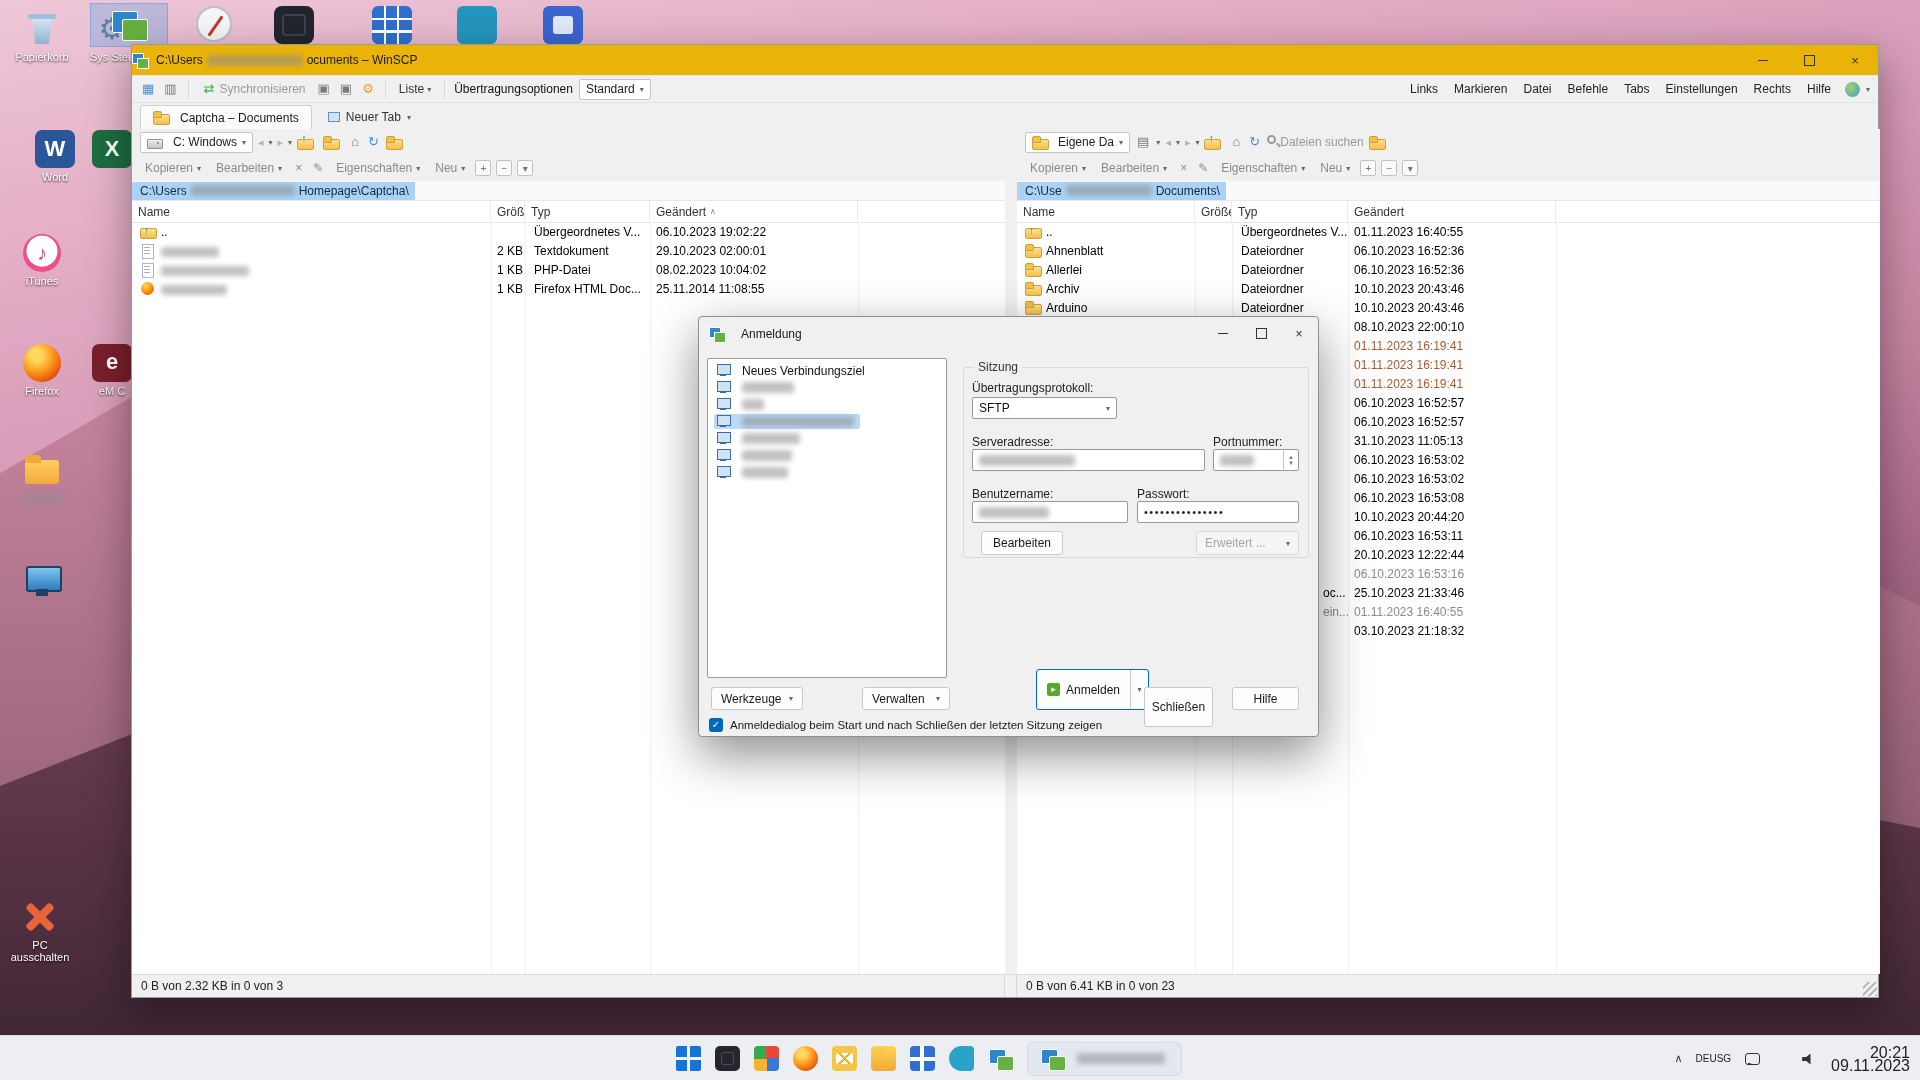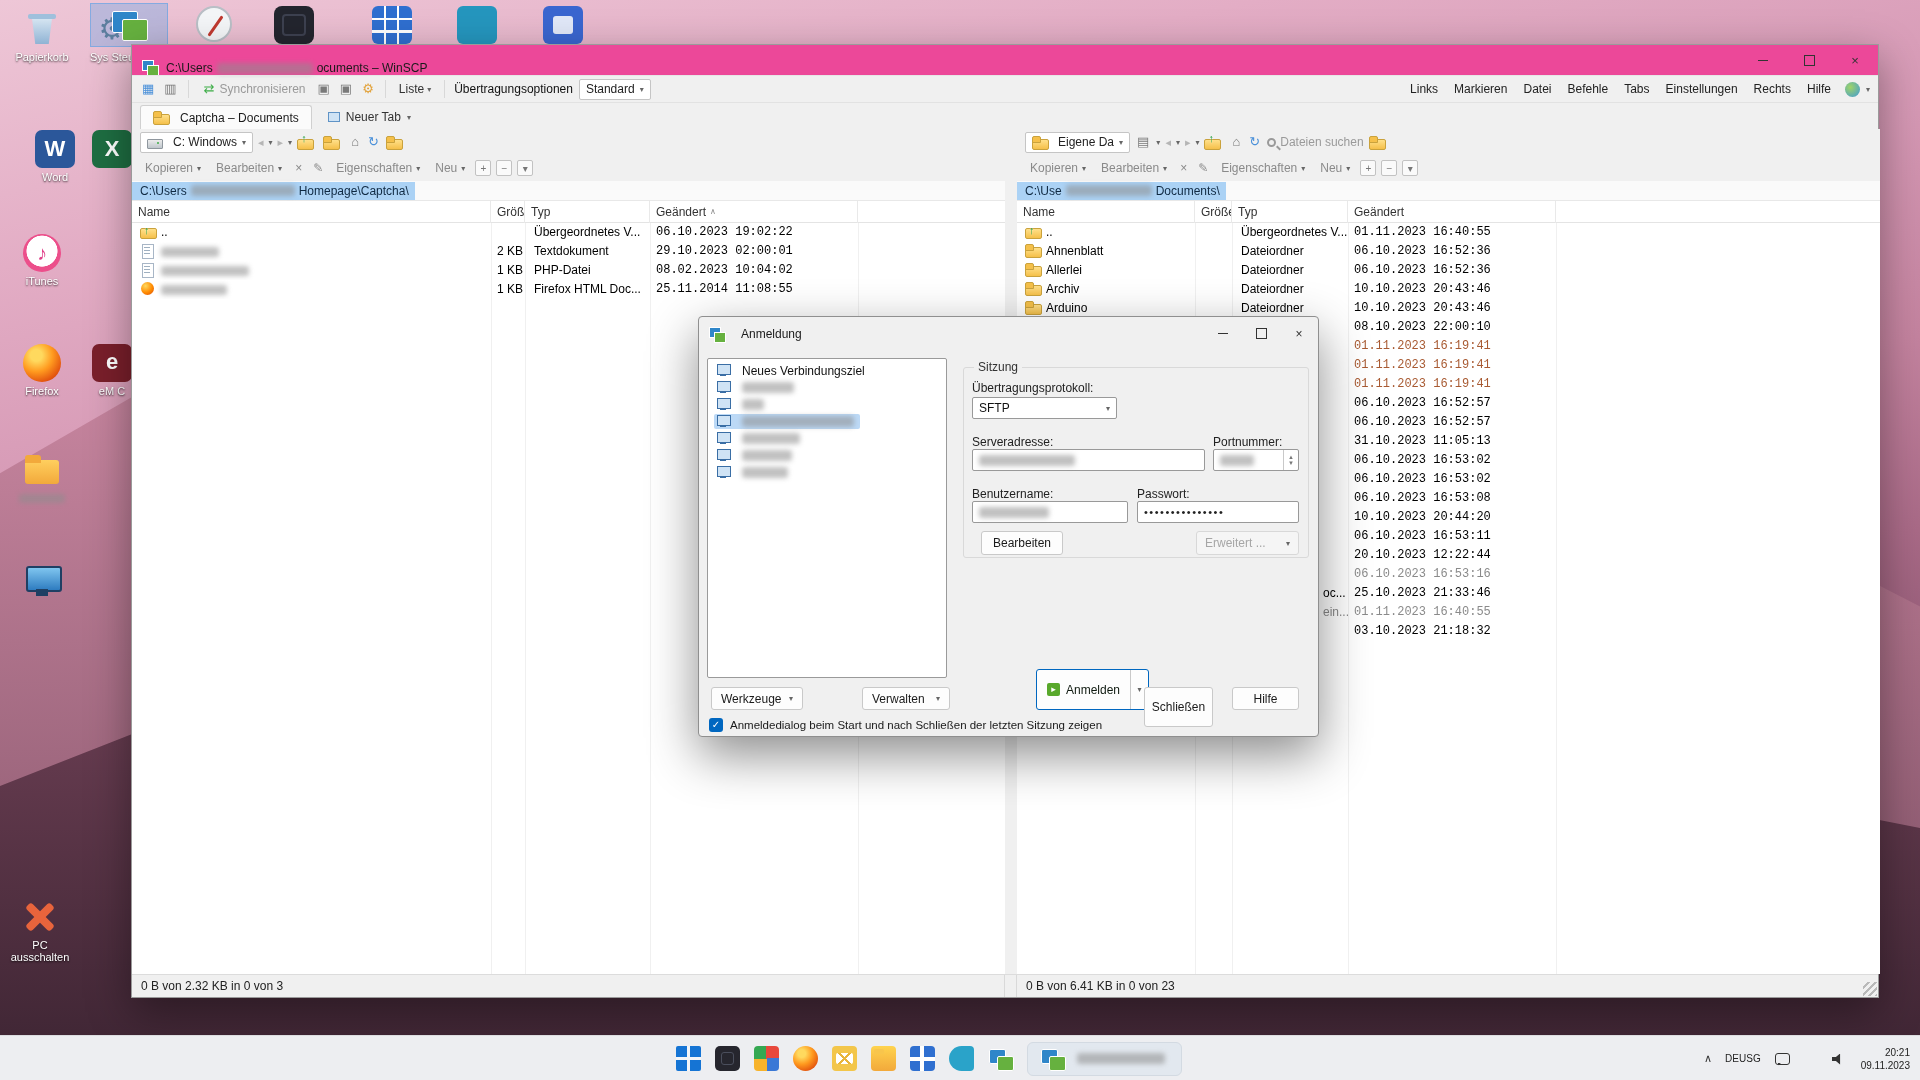--- a/index.html
+++ b/index.html
@@ -48,21 +48,21 @@
   .dk-dark-app-icon{background:#23252e;border-radius:8px;}
   .dk-dark-app-icon::before{content:"";position:absolute;left:8px;top:8px;right:8px;bottom:8px;border:2px solid #3d4150;border-radius:4px;}
   .dk-grid-app-icon{background:#2f6fd0;border-radius:6px;background-image:linear-gradient(90deg,transparent 30%,#fff 30% 36%,transparent 36% 62%,#fff 62% 68%,transparent 68%),linear-gradient(0deg,transparent 30%,#fff 30% 36%,transparent 36% 62%,#fff 62% 68%,transparent 68%);}
   .dk-teal-app-icon{background:#2596be;border-radius:6px;}
   .dk-blue-app-icon{background:#3a66d0;border-radius:6px;}
   .dk-blue-app-icon::before{content:"";position:absolute;left:10px;top:10px;width:20px;height:18px;background:rgba(255,255,255,.85);border-radius:3px;}
 
   
   #winscp{position:absolute;left:131px;top:44px;width:1748px;height:954px;background:#f0f0f0;z-index:5;
     border:1px solid #9a9a9a;box-shadow:0 14px 40px rgba(0,0,0,.38);}
-  .w-titlebar{position:absolute;left:0;top:0;right:0;height:30px;display:flex;align-items:flex-end;padding-left:10px;background:#ec4899;}
+  .w-titlebar{position:absolute;left:0;top:0;right:0;height:30px;display:flex;align-items:center;background:#eab308;}
   .winscp-logo{width:16px;height:16px;position:relative;display:inline-block;margin-right:8px;}
   .winscp-logo::before{content:"";position:absolute;left:0;top:1px;width:10px;height:9px;background:#2f86c9;border:1px solid #fff;}
   .winscp-logo::after{content:"";position:absolute;left:5px;top:6px;width:10px;height:9px;background:#66b13f;border:1px solid #fff;}
   .w-title{font-size:12px;color:#1a1a1a;white-space:nowrap;}
   .caps{margin-left:auto;display:flex;height:30px;}
   .cap{width:46px;height:30px;display:flex;align-items:center;justify-content:center;font-size:13px;color:#333;}
   .cap-min::before{content:"";width:10px;height:1px;background:#333;}
   .cap-max::before{content:"";width:9px;height:9px;border:1px solid #333;}
 
   .main-toolbar{position:absolute;left:0;top:30px;right:0;height:28px;display:flex;align-items:center;padding:0 8px;gap:6px;border-top:1px solid #e6e6e6;border-bottom:1px solid #e2e2e2;}
@@ -85,40 +85,40 @@
   .pane{position:absolute;top:84px;bottom:23px;}
   #pane-left{left:0;width:873px;}
   #pane-right{left:885px;width:863px;}
   .splitter{position:absolute;left:873px;top:84px;bottom:23px;width:12px;background:#f0f0f0;}
   .pane-tb{position:absolute;left:0;right:0;height:26px;display:flex;align-items:center;gap:5px;padding:0 8px;background:#f0f0f0;}
   .pane-tb1{top:0;} .pane-tb2{top:26px;}
   .cmd-btn{display:inline-flex;align-items:center;gap:4px;color:#8a8a8a;padding:2px 5px;}
   .cmd-ico{color:#8a8a8a;font-size:12px;padding:0 3px;}
   .mini-box{width:16px;height:16px;border:1px solid #c2c2c2;background:#fafafa;color:#777;font-size:10px;display:inline-flex;align-items:center;justify-content:center;border-radius:2px;}
   .nav-gray{color:#b5b5b5;font-size:11px;}
-  .find-files{display:inline-flex;align-items:center;gap:4px;color:#9a9a9a;}
+  .find-files{display:inline-flex;align-items:flex-start;gap:4px;color:#9a9a9a;}
   .mag{width:9px;height:9px;border:2px solid #9a9a9a;border-radius:50%;position:relative;display:inline-block;}
   .mag::after{content:"";position:absolute;left:7px;top:7px;width:5px;height:2px;background:#9a9a9a;transform:rotate(45deg);}
 
   .pathbar{position:absolute;left:0;right:0;top:52px;height:20px;background:#fafafa;border-bottom:1px solid #e8e8e8;display:flex;align-items:center;}
   .path-hl{background:#abd2f5;height:18px;display:inline-flex;align-items:center;padding:0 6px 0 8px;color:#102a43;white-space:nowrap;}
 
   .list-header{position:absolute;left:0;right:0;top:72px;height:22px;background:#fff;border-bottom:1px solid #e4e4e4;display:grid;align-items:center;color:#333;}
   #pane-left .list-header, #pane-left .frow{grid-template-columns:359px 34px 125px 208px 1fr;}
   #pane-right .list-header, #pane-right .frow{grid-template-columns:178px 37px 116px 208px 1fr;}
   .hc{padding:0 6px;border-right:1px solid #e9e9e9;height:22px;line-height:22px;white-space:nowrap;overflow:hidden;}
   .hc.r{text-align:right;}
   .sort{font-size:8px;color:#888;margin-left:4px;vertical-align:2px;}
   .listarea{position:absolute;left:0;right:0;top:94px;bottom:0;background:#fff;overflow:hidden;}
   .vline{position:absolute;top:0;bottom:0;width:1px;background:#f0f0f0;}
   .frow{display:grid;align-items:center;height:19px;color:#000;}
   .fc{padding:0 6px;white-space:nowrap;overflow:hidden;line-height:19px;}
   .fc1{padding-left:8px;}
   .fc2{text-align:right;padding-right:4px;}
-  .fc3{padding-left:9px;} .fc4{padding-left:6px;font-family:Liberation Mono, monospace;}
+  .fc3{padding-left:9px;} .fc4{padding-left:6px;}
   .tone-gray .fc{color:#8a8a8a;}
   .tone-red .fc{color:#a85a32;}
   .frag{margin-left:82px;}
   .nred{height:10px;margin:0;}
 
   
   .fi{display:inline-block;width:17px;height:13px;position:relative;margin-right:4px;vertical-align:-2px;}
   .fi-folder::before{content:"";position:absolute;left:0;top:3px;width:15px;height:9px;background:linear-gradient(#ffe08a,#f5c04a);border:1px solid #caa23c;border-radius:2px;}
   .fi-folder::after{content:"";position:absolute;left:0;top:0;width:7px;height:5px;background:#f5c04a;border:1px solid #caa23c;border-radius:2px 2px 0 0;}
   .fi-folder-up::before{content:"";position:absolute;left:0;top:3px;width:15px;height:9px;background:linear-gradient(#ffe08a,#f5c04a);border:1px solid #caa23c;border-radius:2px;}
@@ -186,21 +186,21 @@
   .ti-winscp::after{content:"";position:absolute;left:9px;top:10px;width:15px;height:13px;background:#66b13f;border:1px solid #fff;border-radius:2px;}
   .task-pill{display:flex;align-items:center;gap:8px;background:#e2e8ef;border:1px solid #d3dae2;border-radius:6px;height:34px;padding:0 12px;}
   #tray{position:absolute;right:10px;top:0;height:45px;display:flex;align-items:center;gap:13px;}
   .chev{color:#333;font-size:11px;}
   .lang{display:flex;align-items:center;line-height:11px;font-size:10px;color:#222;}
   .tray-ico{width:16px;height:14px;position:relative;}
   .tray-chat::before{content:"";position:absolute;left:1px;top:1px;width:13px;height:10px;border:1.5px solid #333;border-radius:3px;}
   .tray-chat::after{content:"";position:absolute;left:4px;top:11px;width:4px;height:3px;background:#333;clip-path:polygon(0 0,100% 0,0 100%);}
   .tray-net{background:#333;clip-path:polygon(50% 100%,0 0,100% 0);width:14px;height:11px;margin-top:2px;}
   .tray-vol::before{content:"";position:absolute;left:0;top:2px;width:12px;height:11px;background:#333;clip-path:polygon(0 32%,35% 32%,70% 0,70% 100%,35% 68%,0 68%);}
-  .clock{display:flex;flex-direction:column;align-items:flex-end;line-height:13px;font-size:10px;color:#222;}
+  .clock{display:flex;flex-direction:column;align-items:flex-end;line-height:13px;font-size:16px;color:#222;}
 </style>
 </head>
 <body>
 
 <div id="screen">
   <div class="wall-m1"></div>
   <div class="wall-m2"></div>
   <div id="desktop-icons">
       <div class="dkicon" style="left:4px;top:8px">
         <div class="dkimg dk-recycle-bin-icon"></div>

